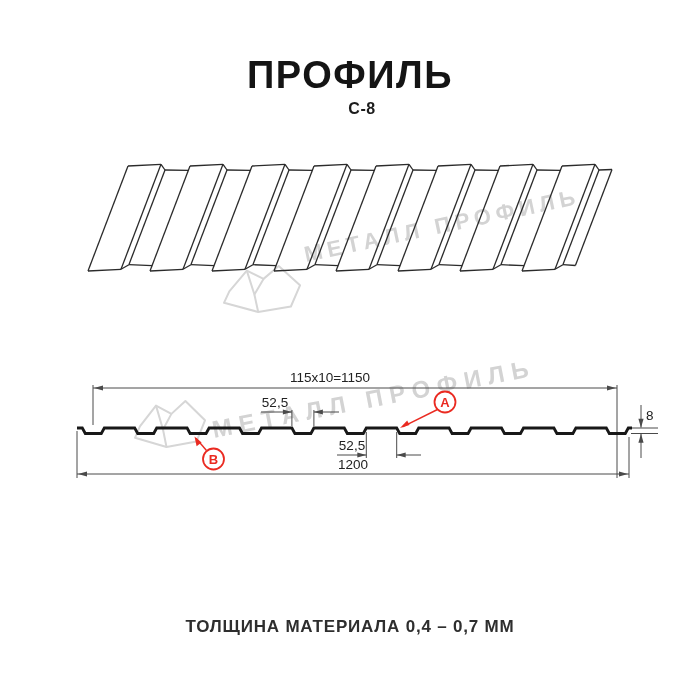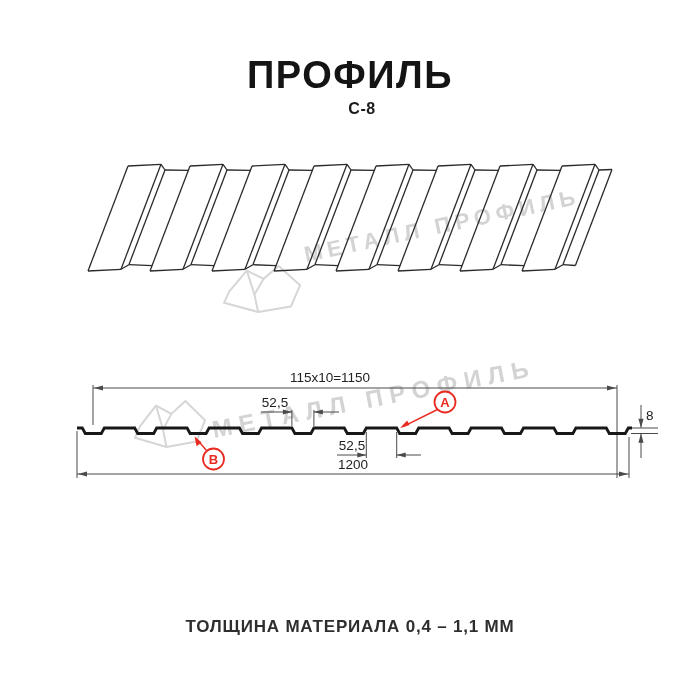--- a/index.html
+++ b/index.html
@@ -177,14 +177,14 @@
     </g>
 
     <g>
       <line class="red-line" x1="206.5" y1="450.5" x2="196" y2="438.2"></line>
       <polygon class="red-arrow" points="194.5,436.5 196.6,446.2 201.6,442.6"></polygon>
       <circle class="red-circle" cx="213.5" cy="459" r="10.5"></circle>
       <text class="red-letter" x="213.5" y="463.8">В</text>
     </g>
   </svg>
 
-  <div class="footer">ТОЛЩИНА МАТЕРИАЛА 0,4 – 1,1 ММ</div>
+  <div class="footer">ТОЛЩИНА МАТЕРИАЛА 0,4 – 0,7 ММ</div>
 </div>
 
 </body></html>

